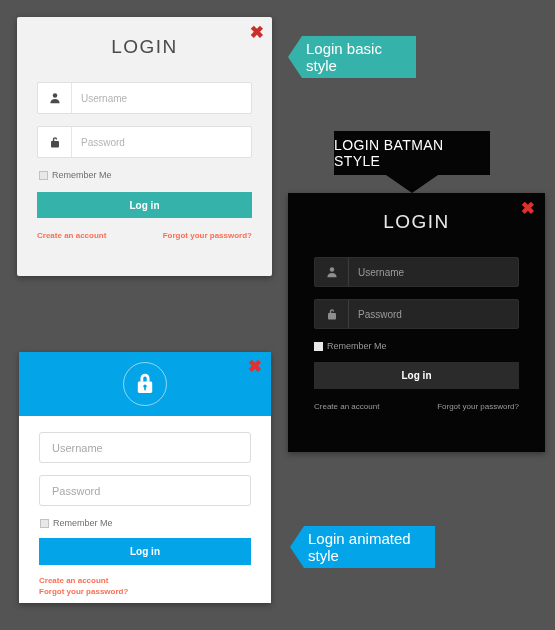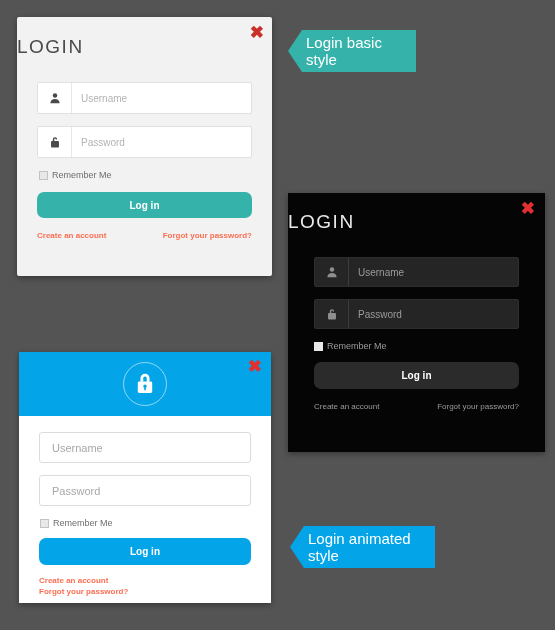--- a/index.html
+++ b/index.html
@@ -33,21 +33,21 @@
   .card-close {
     position: absolute;
     font-size: 17px;
     font-weight: bold;
     line-height: 1;
     cursor: pointer;
     user-select: none;
   }
 
   .card-title {
-    text-align: left;
+    text-align: center;
     font-weight: 400;
     letter-spacing: 1.5px;
   }
 
   
   #card-basic {
     left: 17px; top: 17px;
     width: 255px; height: 259px;
     background: #f2f2f2;
     border-radius: 2px;
@@ -101,21 +101,21 @@
     background: #e8e8e8;
     border: 1px solid #c2c2c2;
     display: inline-block;
     cursor: pointer;
   }
 
   .btn-login {
     display: block;
     width: 100%;
     border: 0;
-    border-radius: 7px;
+    border-radius: 0;
     color: #fff;
     font-family: "Liberation Sans", sans-serif;
     font-size: 10px;
     font-weight: bold;
     cursor: pointer;
     height: 26px;
   }
 
   .links-row {
     display: flex;
@@ -133,21 +133,21 @@
   .ribbon {
     position: absolute;
     height: 42px;
     display: flex;
     align-items: center;
     padding: 0 14px 0 18px;
     color: #ffffff;
     font-size: 15px;
     clip-path: polygon(14px 0, 100% 0, 100% 100%, 14px 100%, 0 50%);
   }
-  #ribbon-basic { left: 288px; top: 30px; width: 128px; background: #35b3ab; }
+  #ribbon-basic { left: 288px; top: 36px; width: 128px; background: #35b3ab; }
   #ribbon-animated { left: 290px; top: 526px; width: 145px; background: #03a5e8; }
 
   
   #plaque-batman {
     position: absolute;
     left: 334px; top: 131px;
     width: 156px; height: 44px;
     background: #050505;
     display: flex;
     align-items: center;
@@ -275,20 +275,24 @@
     </div>
 
     <div class="links-row">
       <a>Create an account</a>
       <a>Forgot your password?</a>
     </div>
   </div>
 
   <div class="ribbon" id="ribbon-basic">Login basic style</div>
 
+  <div id="plaque-batman">
+    <span>LOGIN BATMAN STYLE</span>
+    <span class="notch"></span>
+  </div>
 
   <div class="card" id="card-batman">
     <div class="card-close">✖</div>
     <div class="card-title">LOGIN</div>
 
     <div class="fields">
       <div class="input-row">
         <span class="ico">
           <svg width="12" height="12" viewBox="0 0 16 16" fill="#8e8e8e">
             <circle cx="8" cy="4.5" r="3"></circle>

